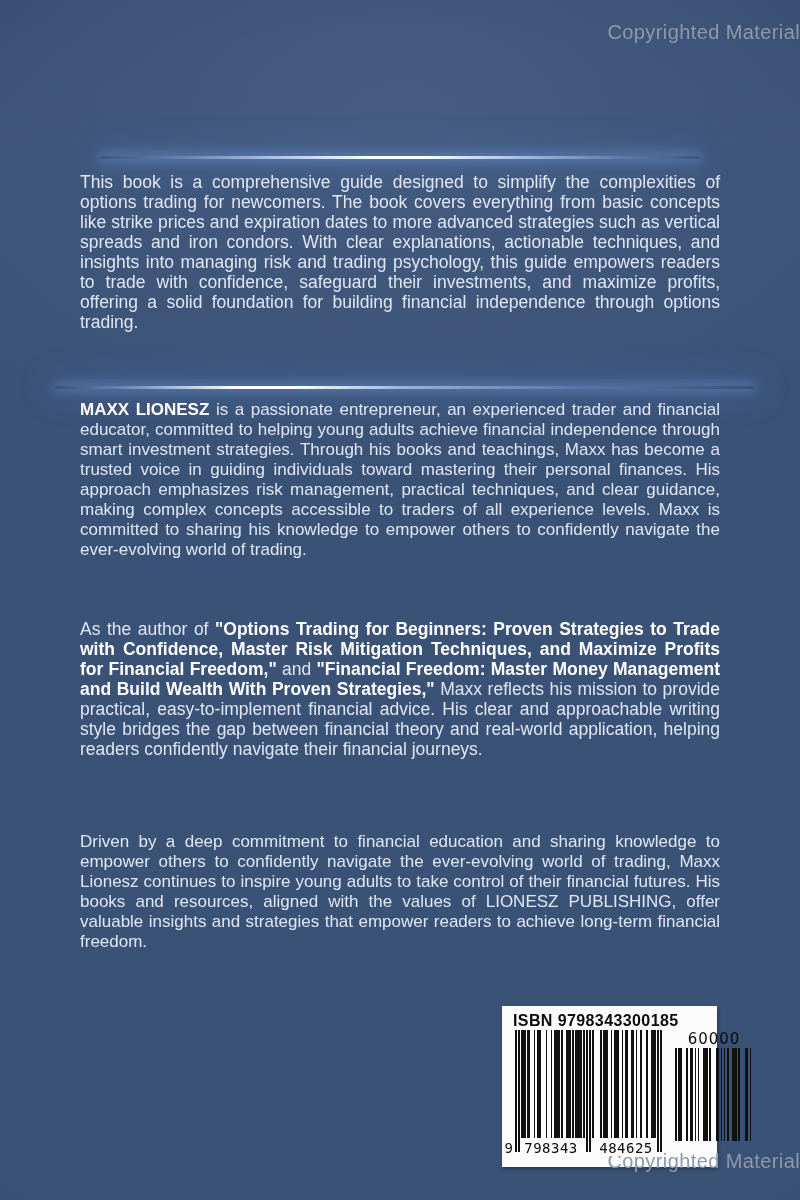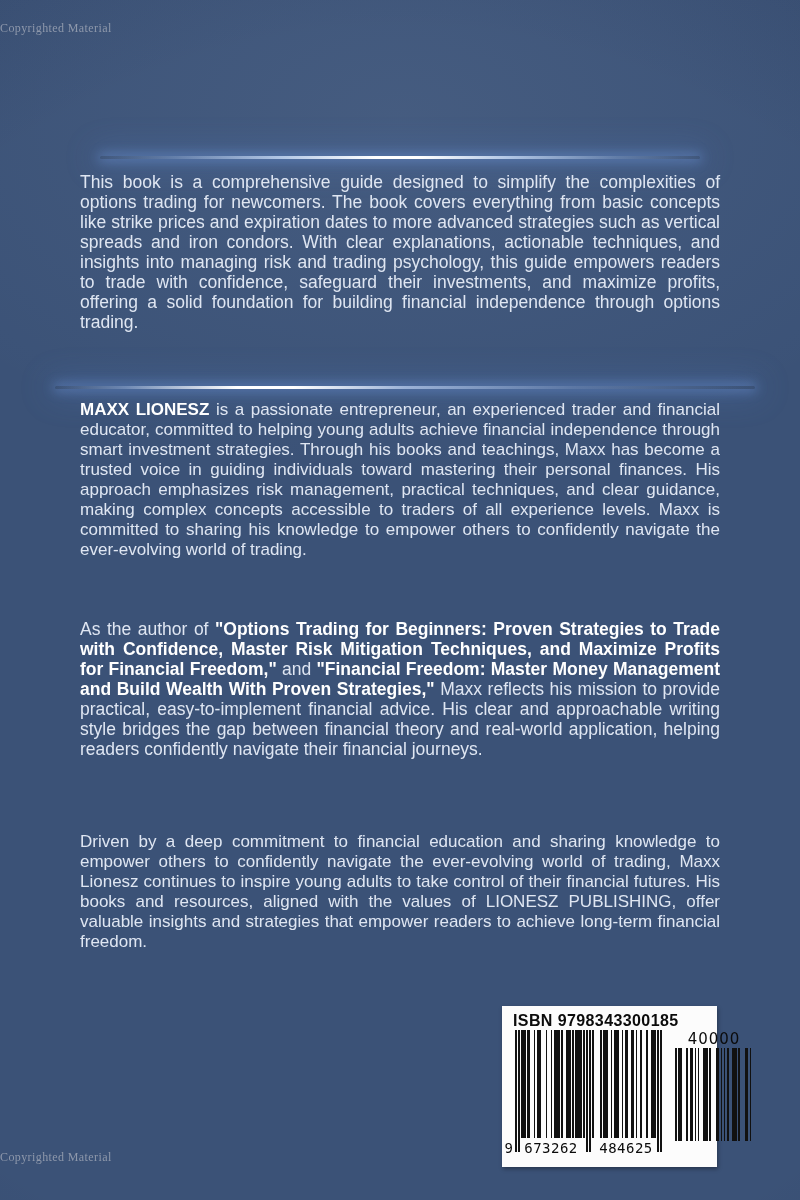--- a/index.html
+++ b/index.html
@@ -9,23 +9,23 @@
     background:#3b5277;
   }
   .cover{
     position:absolute;inset:0;
     background-color:#3b5277;
     background-image:
       radial-gradient(ellipse 120% 50% at 50% 10%, rgba(205,222,245,0.07), rgba(205,222,245,0) 60%),
       radial-gradient(ellipse 150% 95% at 50% 55%, rgba(0,0,0,0) 55%, rgba(10,18,42,0.28) 100%);
   }
   .copyright{
-    position:absolute;left:0;right:0;text-align:left;
-    color:#8e98ab;font-size:12px;letter-spacing:0.4px;
-    font-family:Liberation Serif, serif;
+    position:absolute;left:0;right:0;text-align:right;
+    color:#8e98ab;font-size:20px;letter-spacing:0.4px;
+    font-family:Liberation Sans, sans-serif;
   }
   .copyright.top{top:21px;}
   .copyright.bottom{top:1150px;}
   .title-wrap{
     position:absolute;top:96px;left:0;right:0;text-align:center;white-space:nowrap;
   }
   .title-text{
     display:inline-block;
     font-family:"Liberation Sans",sans-serif;
     font-weight:700;font-size:43px;line-height:1;letter-spacing:0px;
@@ -207,23 +207,23 @@
         <div class="m"></div>
         <div class="m bar"></div>
         <div class="m bar"></div>
         <div class="m bar"></div>
         <div class="m"></div>
         <div class="m bar guard"></div>
         <div class="m guard"></div>
         <div class="m bar guard"></div>
       </div>
     <span class="digit d0">9</span>
-    <span class="digit g1">673262</span>
+    <span class="digit g1">798343</span>
     <span class="digit g2">484625</span>
-    <div class="supp-label">40000</div>
+    <div class="supp-label">60000</div>
     <div class="ean5">
         <div class="m bar"></div>
         <div class="m"></div>
         <div class="m bar"></div>
         <div class="m bar"></div>
         <div class="m"></div>
         <div class="m"></div>
         <div class="m"></div>
         <div class="m bar"></div>
         <div class="m"></div>

